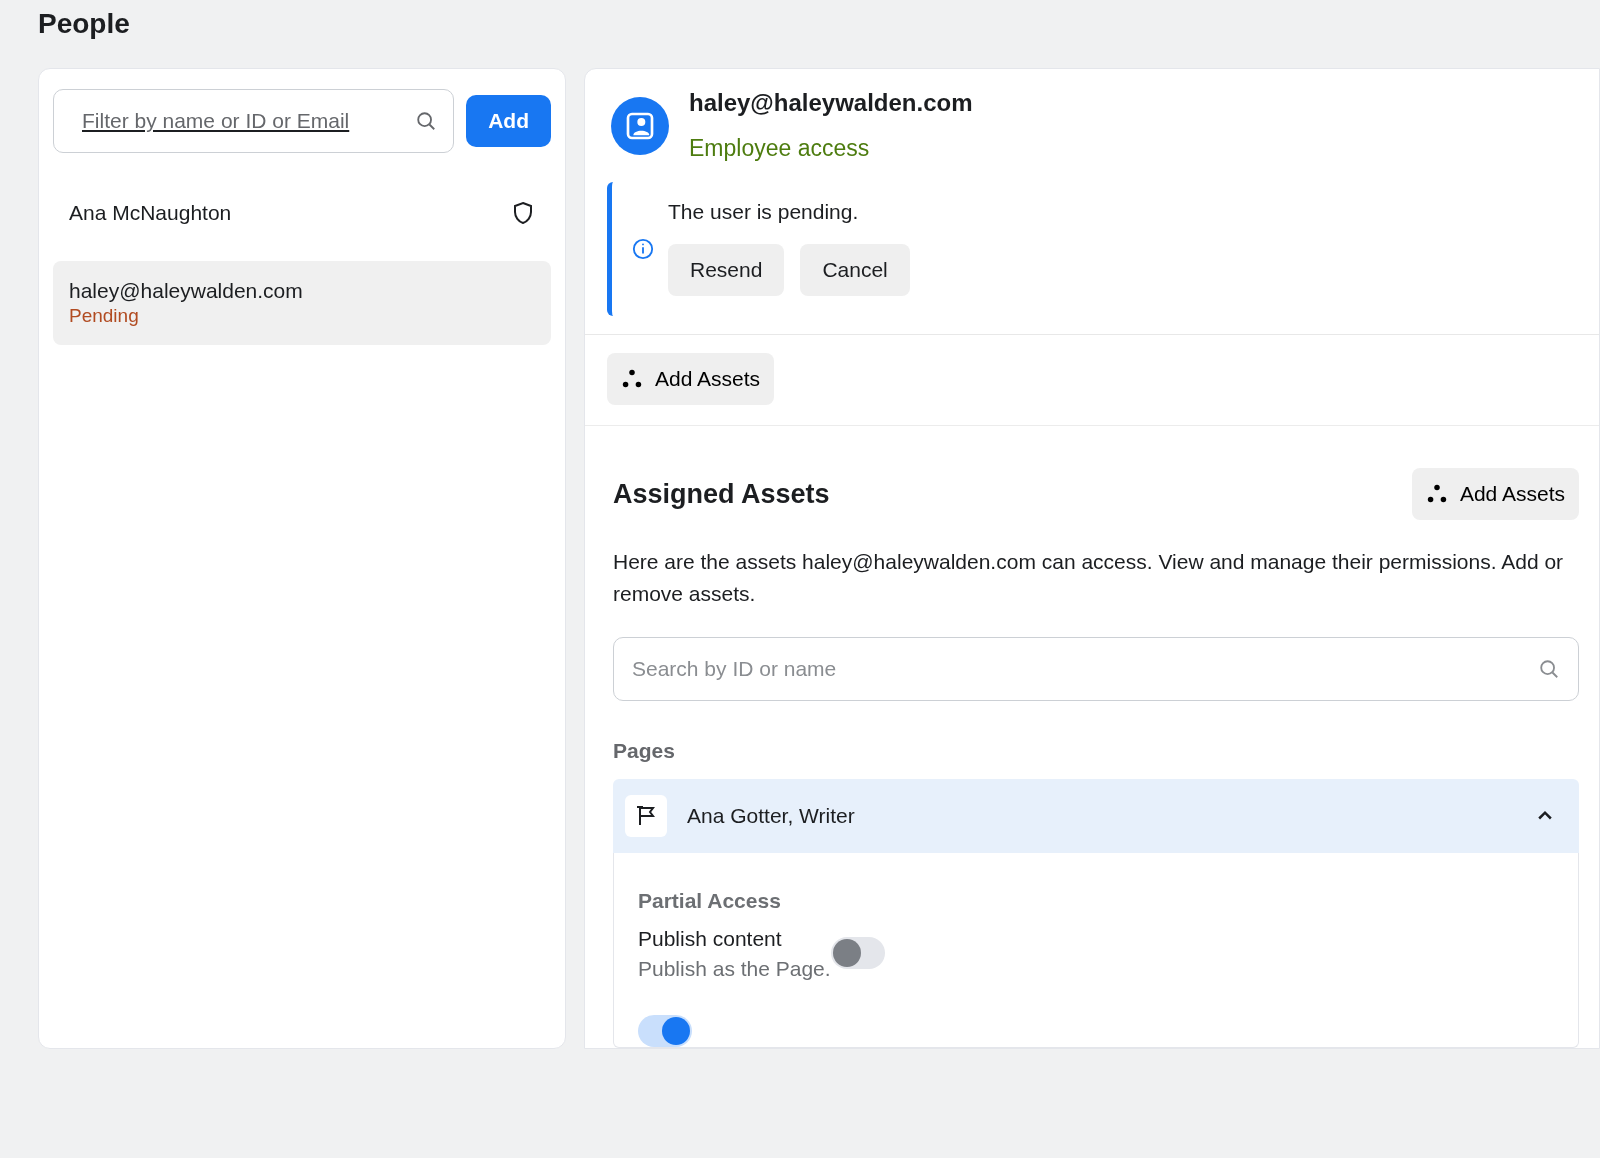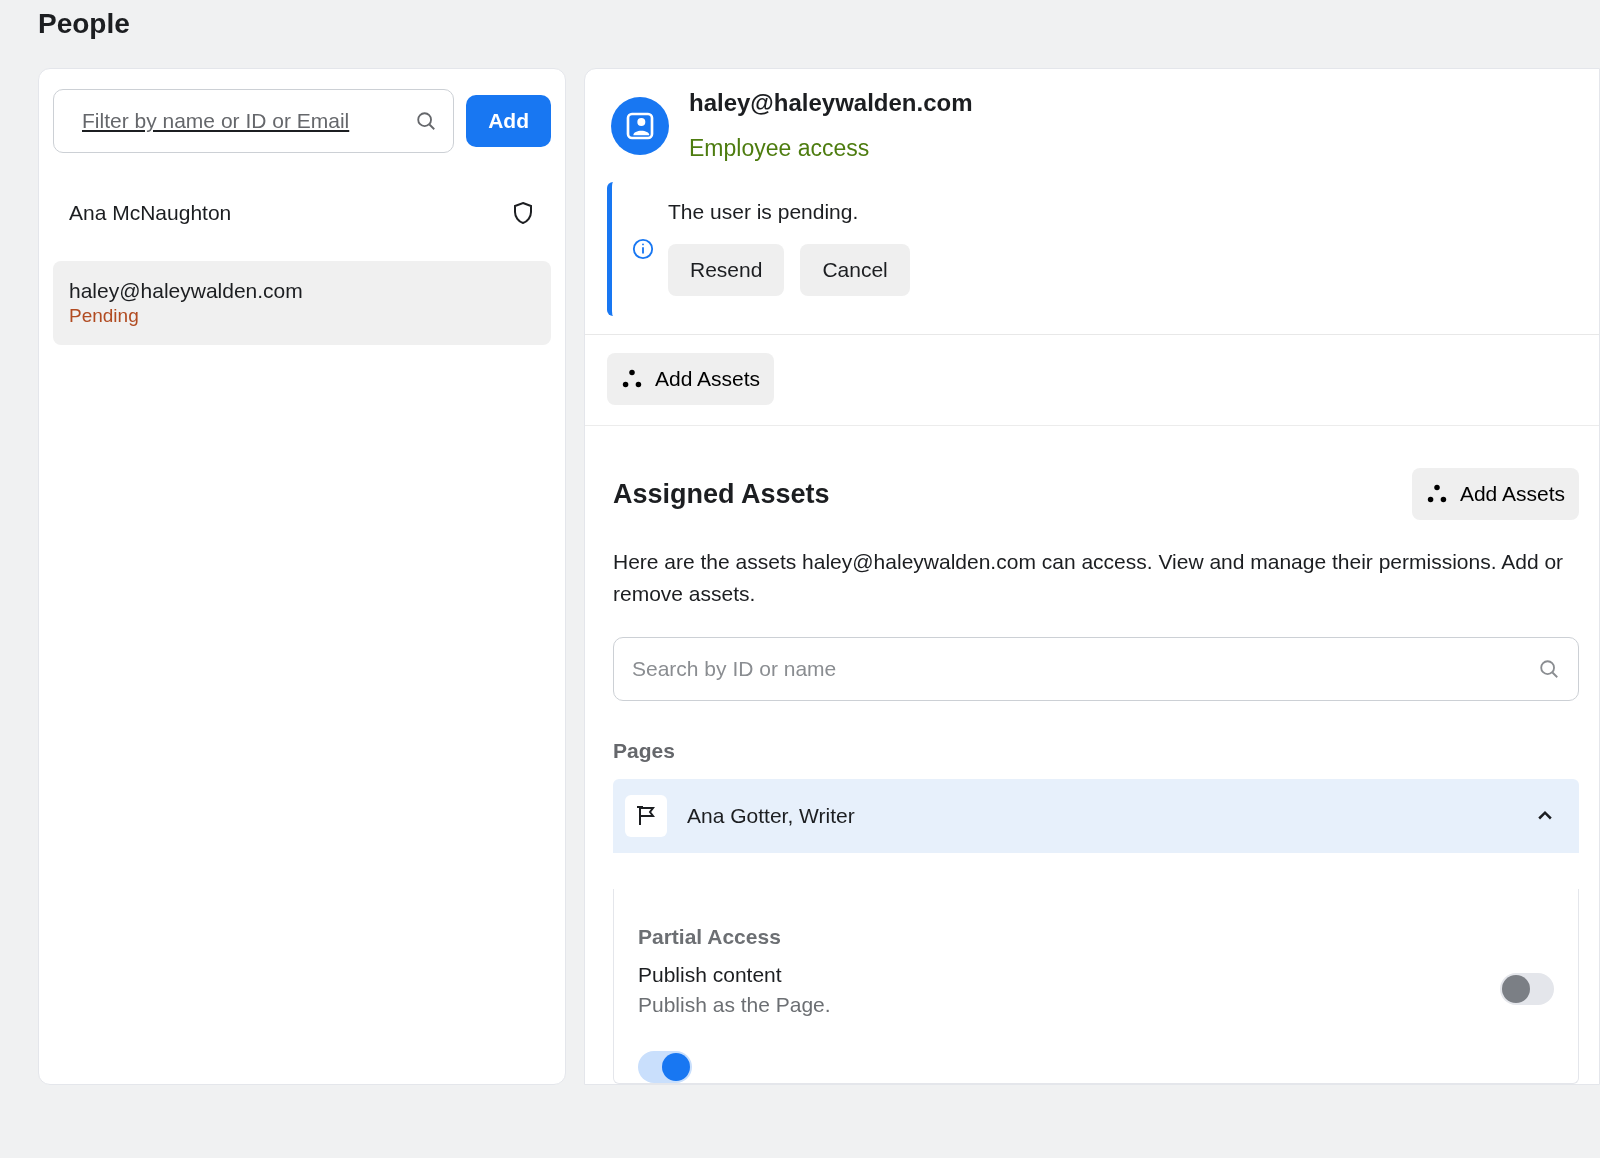--- a/index.html
+++ b/index.html
@@ -227,30 +227,28 @@
     color: #1c1e21;
   }
   .page-name { font-size: 21px; flex: 1; }
   .chevron-up { color: #1c1e21; }
 
   .permissions-panel {
     border: 1px solid #e4e6eb;
     border-top: none;
     border-radius: 0 0 6px 6px;
     padding: 36px 24px 0 24px;
-    margin-top: 36px;
   }
   .perm-group-title {
     font-size: 21px;
     font-weight: 700;
     color: #6c6f73;
   }
   .perm-row {
     display: flex;
-    justify-content: space-between;
     align-items: flex-start;
     margin-top: 24px;
   }
   .perm-row.first { margin-top: 14px; }
   .perm-title { font-size: 21px; color: #1c1e21; }
   .perm-desc { font-size: 21px; color: #6c6f73; margin-top: 6px; }
   .toggle {
     width: 54px; height: 32px;
     border-radius: 16px;
     position: relative;

